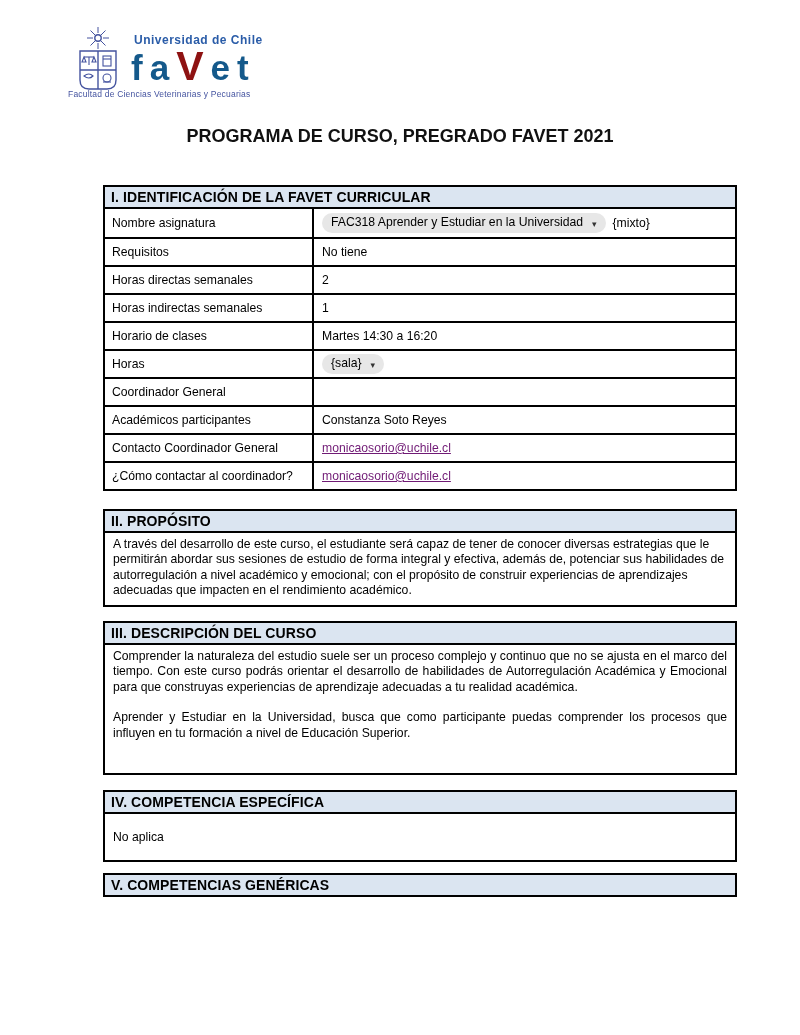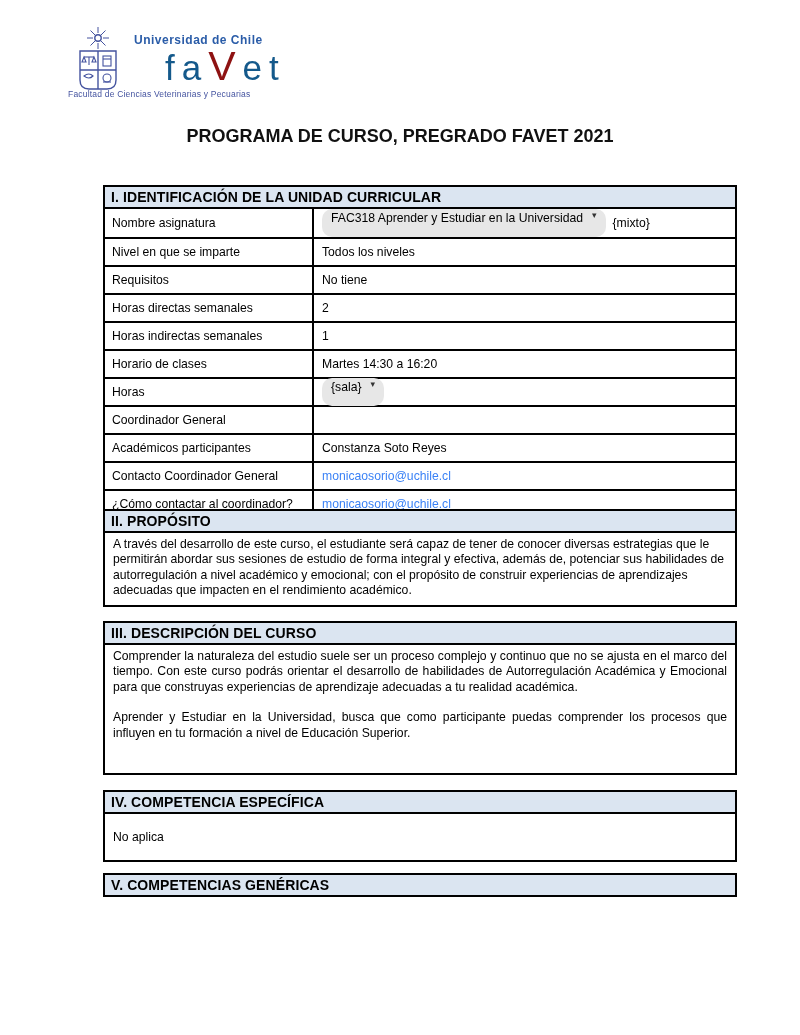--- a/index.html
+++ b/index.html
@@ -12,22 +12,22 @@
   .page { position:absolute; inset:0; background:#fff; }
 
   
   .crest { position:absolute; left:70px; top:26px; }
   .uni {
     position:absolute; left:134px; top:33px;
     font-size:12px; font-weight:bold; color:#2a5ca8; letter-spacing:.5px;
   }
   .favet {
     position:absolute; left:131px; top:45px;
-    font-size:35px; font-weight:normal; color:#14598b;
-    letter-spacing:7px; line-height:1.05;margin-left:34px;
+    font-size:35px; font-weight:bold; color:#14598b;
+    letter-spacing:7px; line-height:1.05;
   }
   .favet .v { color:#8e1212; font-size:41px; }
   .faculty {
     position:absolute; left:68px; top:89px;
     font-size:8.5px; color:#44539f; letter-spacing:.2px;
   }
 
   
   .title {
     position:absolute; top:126px; left:0; width:100%;
@@ -67,27 +67,27 @@
     width:209px; border-right:2px solid #000;
     display:flex; align-items:center; padding:0 7px;
     font-size:12.2px;
   }
   .tvalue {
     flex:1; display:flex; align-items:center; gap:7px;
     padding:0 8px; font-size:12.2px;
   }
 
   .pill {
-    display:inline-flex; align-items:flex-start; gap:9px;
+    display:inline-flex; align-items:flex-end; gap:9px;
     background:#e7e7e7; border-radius:10px;
-    padding:2px 9px 12px 9px; font-size:12.2px; cursor:default;
+    padding:2px 9px 4px 9px; font-size:12.2px; cursor:default;
   }
   .caret { font-size:9px; color:#333; line-height:1; }
 
-  a.link { color:#3b82f6; cursor:pointer; }
+  a.link { color:#701a75; text-decoration:underline; cursor:pointer; }
 </style>
 </head>
 <body>
 
 <div class="page">
 
   <svg class="crest" width="58" height="66" viewBox="0 0 58 66">
     <g stroke="#44539f" stroke-width="1.4" fill="none">
       <circle cx="28" cy="12" r="3.2"></circle>
       <g stroke-width="1">
@@ -116,38 +116,34 @@
       </g>
     </g>
   </svg>
   <div class="uni">Universidad de Chile</div>
   <div class="favet"><span>fa</span><span class="v">V</span><span>et</span></div>
   <div class="faculty">Facultad de Ciencias Veterinarias y Pecuarias</div>
 
   <h1 class="title">PROGRAMA DE CURSO, PREGRADO FAVET 2021</h1>
 
   <section class="sec sec-i">
-    <div class="sec-header">I. IDENTIFICACIÓN DE LA UNIDAD CURRICULAR</div>
+    <div class="sec-header">I. IDENTIFICACIÓN DE LA FAVET CURRICULAR</div>
     <div class="tbl">
 
       <div class="trow">
         <div class="tlabel">Nombre asignatura</div>
         <div class="tvalue">
           <span class="pill">
             <span>FAC318 Aprender y Estudiar en la Universidad</span>
             <span class="caret">▾</span>
           </span>
           <span>{mixto}</span>
         </div>
       </div>
 
-      <div class="trow">
-        <div class="tlabel">Nivel en que se imparte</div>
-        <div class="tvalue">Todos los niveles</div>
-      </div>
 
       <div class="trow">
         <div class="tlabel">Requisitos</div>
         <div class="tvalue">No tiene</div>
       </div>
 
       <div class="trow">
         <div class="tlabel">Horas directas semanales</div>
         <div class="tvalue">2</div>
       </div>

